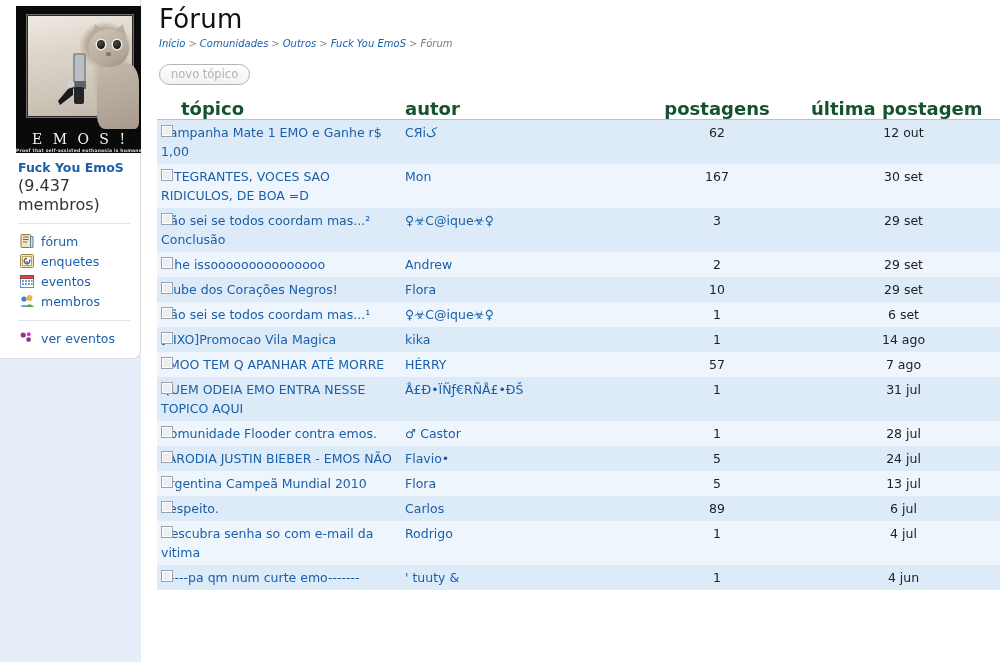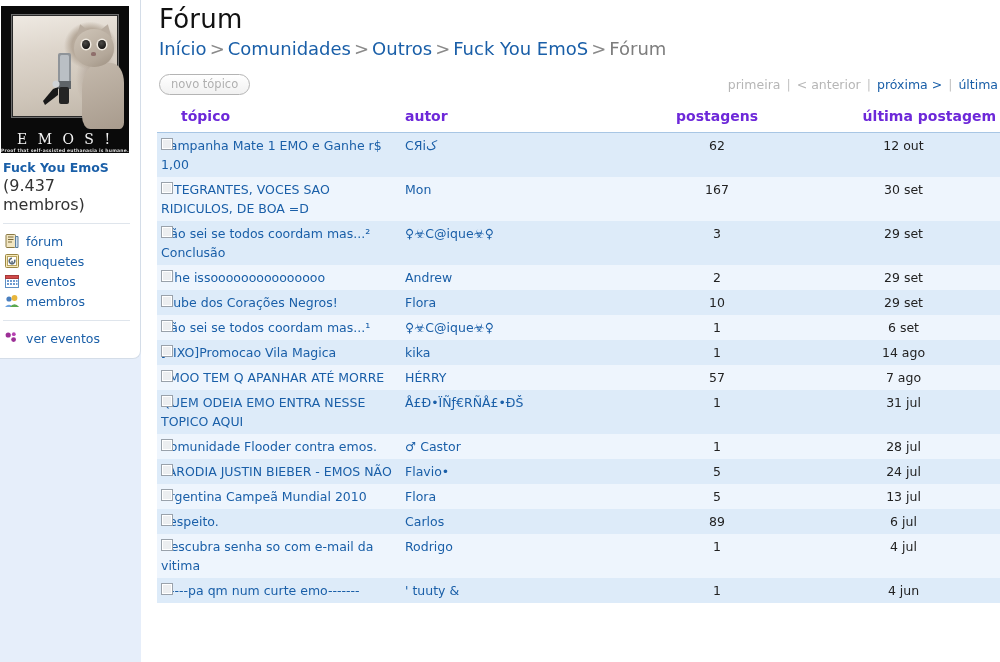--- a/index.html
+++ b/index.html
@@ -21,21 +21,21 @@
     background: #e6eefa;
     padding: 0;
   }
   .side-card {
     background: #ffffff;
     border: 1px solid #d4dde8;
     border-top: none;
     border-left: none;
     border-radius: 0 0 8px 0;
     width: 141px;
-    padding: 6px 8px 10px 1px;
+    padding: 6px 8px 10px 16px;
   }
   .avatar {
     width: 128px; height: 147px;
     background: #0a0a0a;
     display: block;
     position: relative;
     overflow: hidden;
   }
   .avatar .photo {
     position: absolute; left: 10px; top: 8px;
@@ -128,21 +128,21 @@
     padding: 0 0 0 16px;
     background: #fff;
   }
   h1#page-title {
     margin: 4px 0 2px 2px;
     font-size: 26px; font-weight: normal;
     color: #111; letter-spacing: .2px;
     font-family: "DejaVu Sans","Liberation Sans",sans-serif;
   }
   #breadcrumb {
-    margin: 4px 0 0 2px; font-size: 18px; color: #7d7d7d;
+    margin: 4px 0 0 2px; font-size: 10px; color: #7d7d7d; font-style: italic;
   }
   #breadcrumb a { color: #1a5fa8; text-decoration: none; }
   #breadcrumb .sep { color: #8a8a8a; margin: 0 3px; }
   #breadcrumb .cur { color: #7d7d7d; }
 
   #searchrow {
     margin: 10px 0 0 2px;
     display: flex; align-items: center; gap: 8px;
     font-size: 13px; color: #222;
   }
@@ -181,29 +181,29 @@
   
   table#topics {
     margin-top: 10px;
     border-collapse: collapse;
     width: 843px;
     table-layout: fixed;
     font-size: 12.5px;
   }
   table#topics thead th {
     text-align: left;
-    font-size: 14px; font-weight: bold; color: #6d28d9;
-    padding: 2px 4px 8px 4px;
+    font-size: 18px; font-weight: bold; color: #14532d;
+    padding: 2px 4px 0 4px;
     border-bottom: 1px solid #a8c6e4;
     background: #fff;
   }
   table#topics th.c-topic { width: 244px; padding-left: 24px; }
   table#topics th.c-author { width: 226px; }
   table#topics th.c-posts { width: 180px; text-align: center; }
-  table#topics th.c-last { width: 193px; text-align: right; }
+  table#topics th.c-last { width: 193px; text-align: left; }
 
   table#topics tbody tr.r-odd  { background: #ddebf9; }
   table#topics tbody tr.r-even { background: #eef5fd; }
   table#topics td {
     padding: 3px 4px; vertical-align: top; line-height: 1.52;
   }
   td.c-topic { position: relative; padding-left: 24px; }
   td.c-topic .cb {
     position: absolute; left: 4px; top: 5px;
     width: 12px; height: 12px;
@@ -333,23 +333,20 @@
 
     <div id="breadcrumb">
       <a href="#">Início</a><span class="sep">&gt;</span><a href="#">Comunidades</a><span class="sep">&gt;</span><a href="#">Outros</a><span class="sep">&gt;</span><a href="#">Fuck You EmoS</a><span class="sep">&gt;</span><span class="cur">Fórum</span>
     </div>
 
 
     <div id="toolbar">
       <div class="left">
         <button class="btn disabled">novo tópico</button>
       </div>
-      <div id="pager">
-        <span class="off">primeira</span><span class="bar">|</span><span class="off">&lt; anterior</span><span class="bar">|</span><a href="#">próxima &gt;</a><span class="bar">|</span><a href="#">última</a>
-      </div>
     </div>
 
     <table id="topics">
       <thead>
         <tr>
           <th class="c-topic">tópico</th>
           <th class="c-author">autor</th>
           <th class="c-posts">postagens</th>
           <th class="c-last">última postagem</th>
         </tr>

